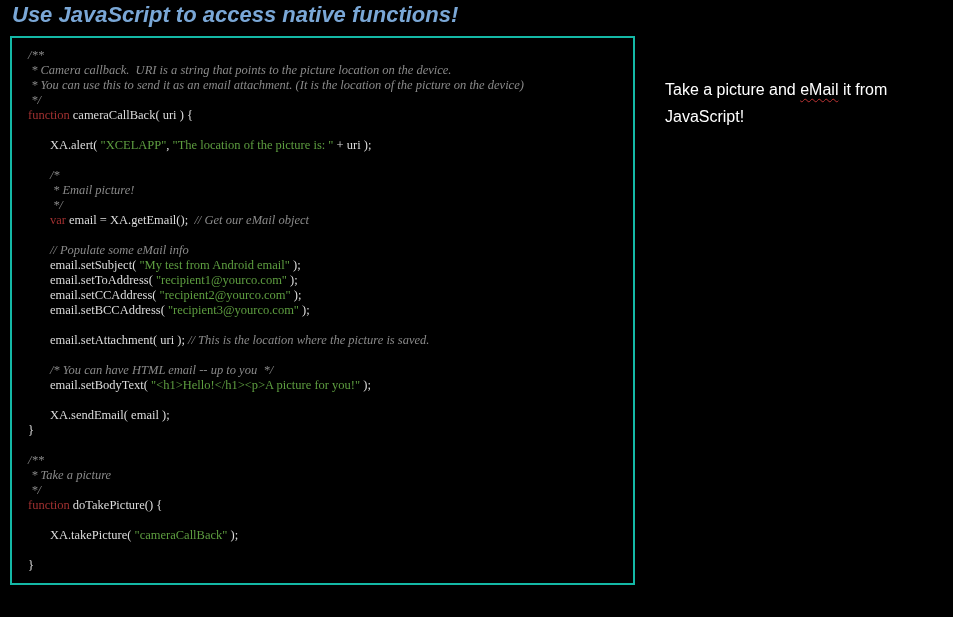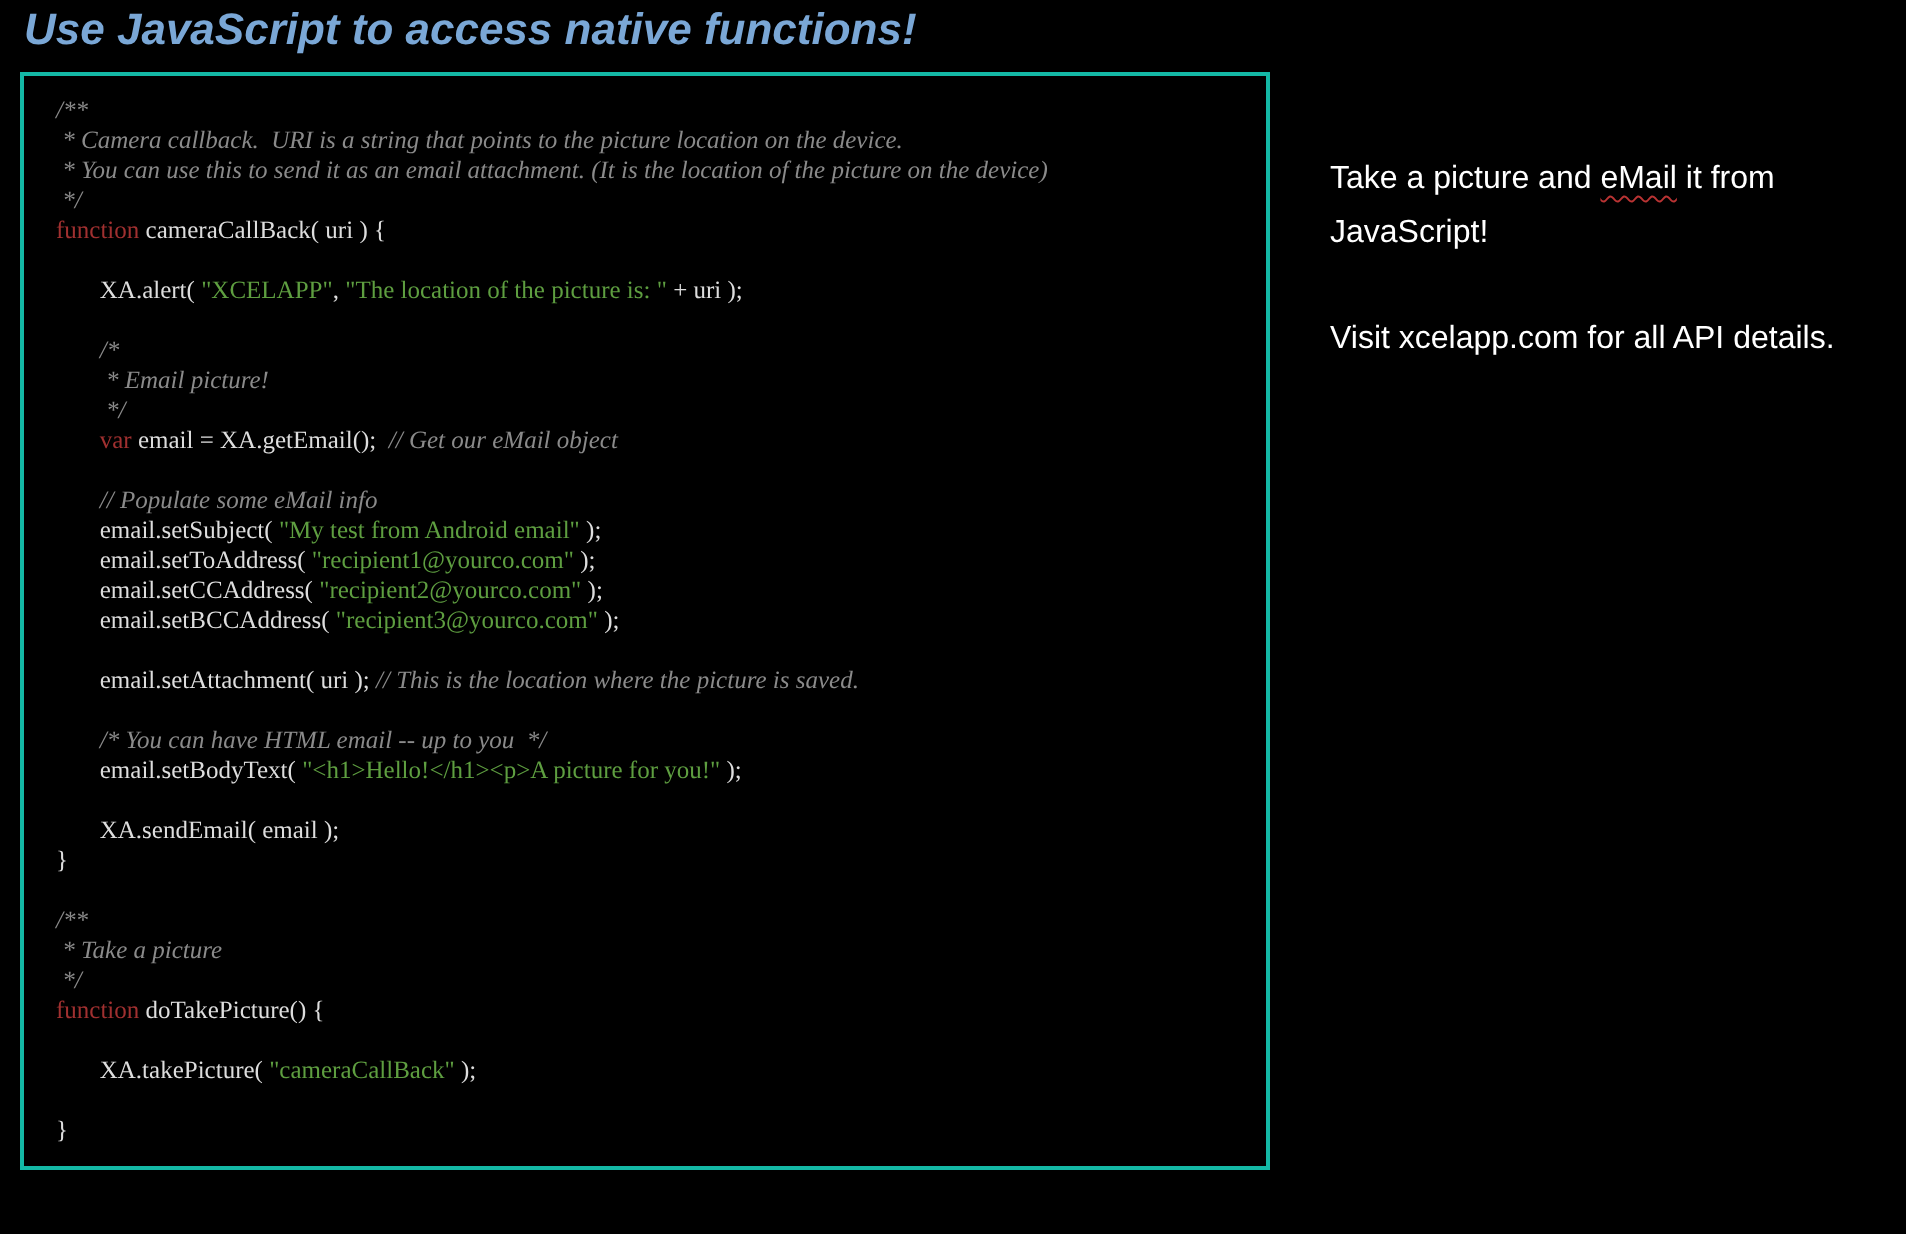--- a/index.html
+++ b/index.html
@@ -105,17 +105,16 @@
 <span class="c-keyword">function</span><span class="c-ident"> doTakePicture() {</span>
 
 <span class="c-ident">       XA.takePicture( </span><span class="c-string">"cameraCallBack"</span><span class="c-ident"> );</span>
 
 <span class="c-ident">}</span></div>
 
     <div class="sidetext">
       <p>
         <span>Take a picture and </span><span class="with-squiggle">eMail</span><span> it from JavaScript!</span>
       </p>
-      <p>Visit xcelapp.com for all API details.</p>
     </div>
 
   </div>
 </div>
 
 </body></html>

